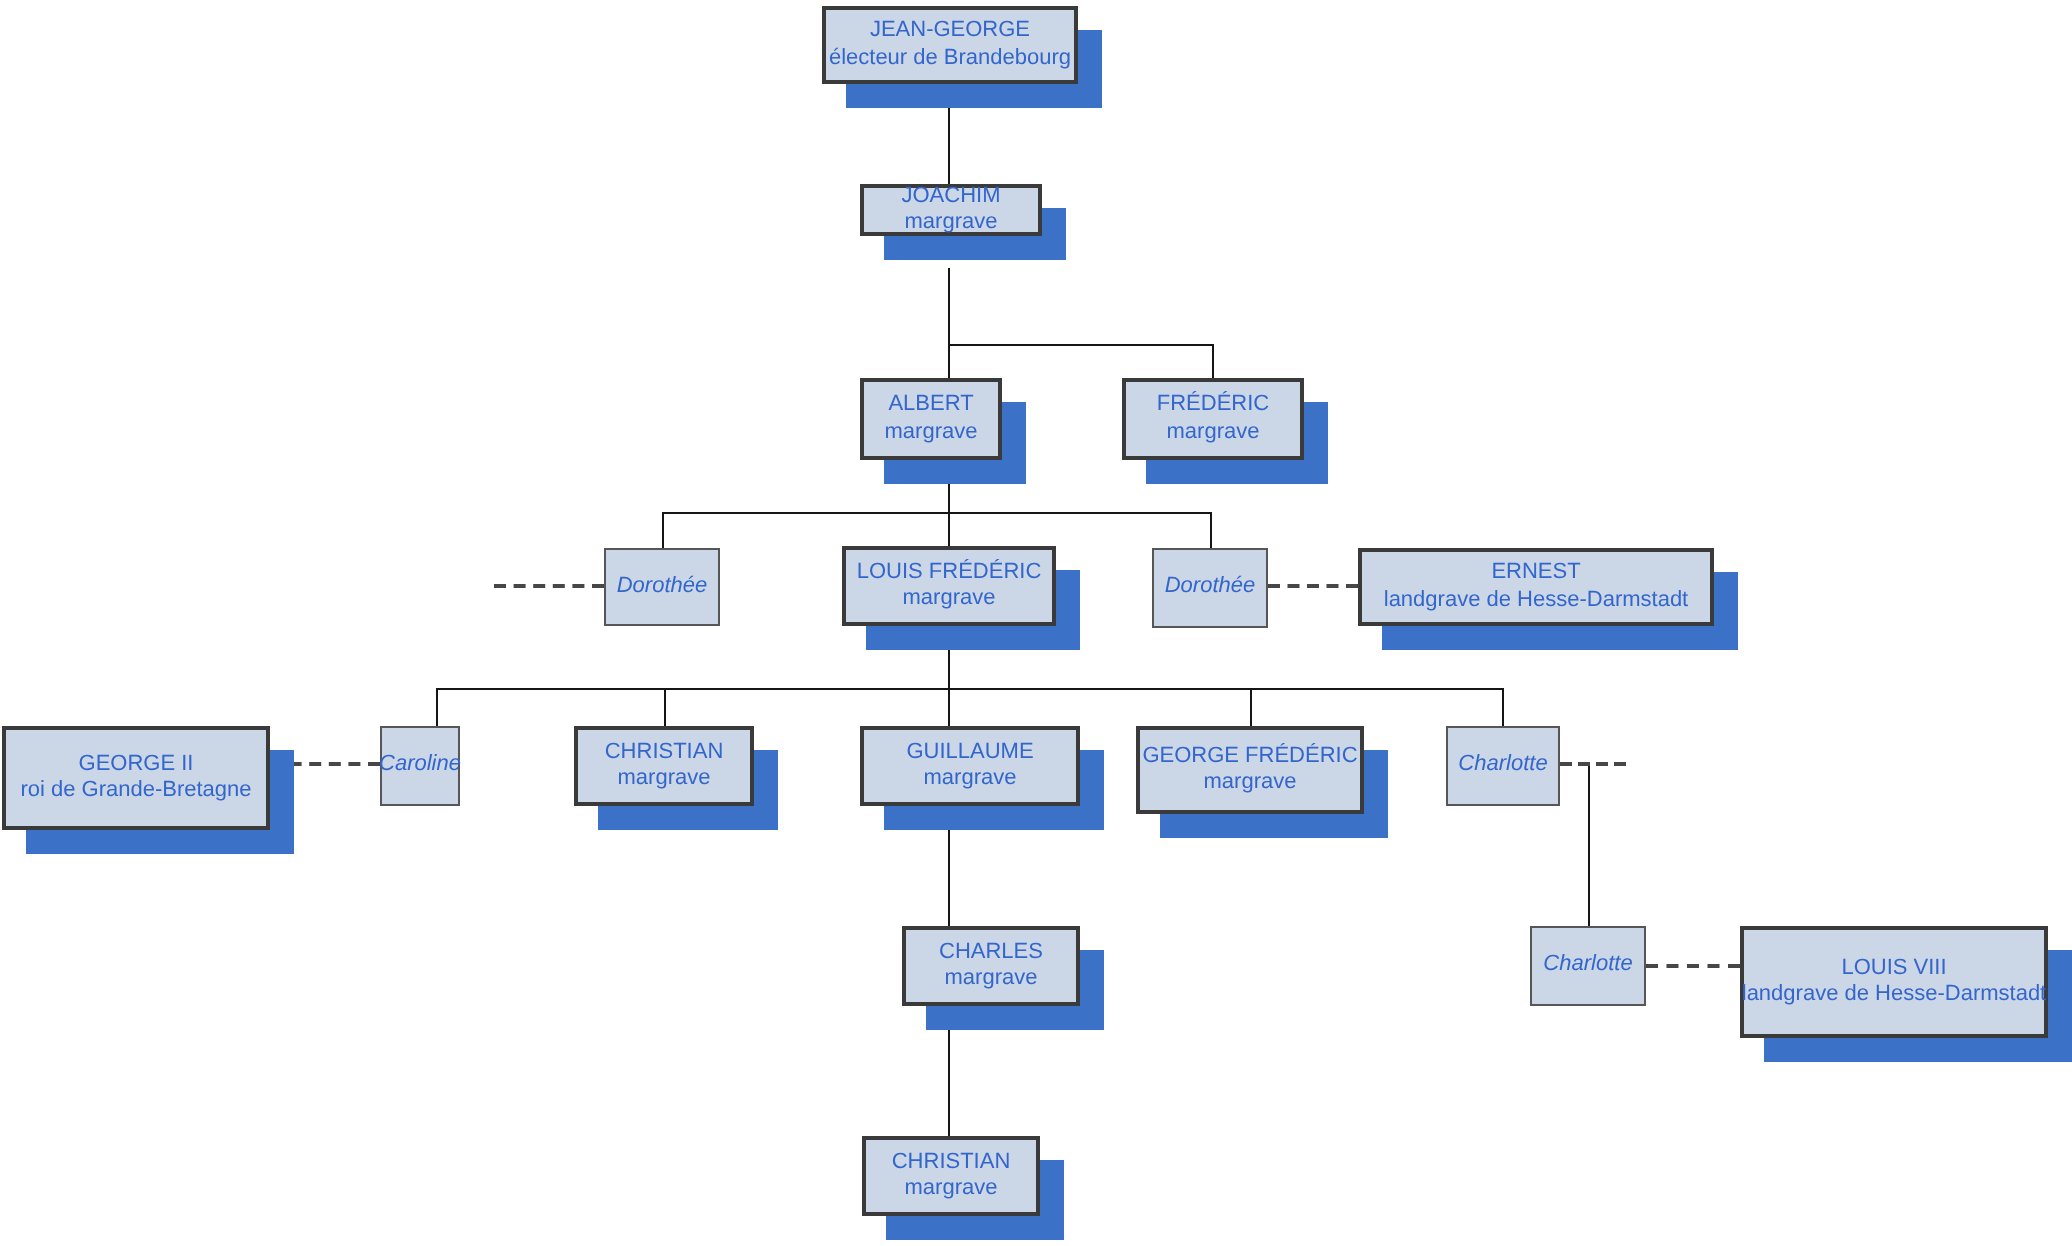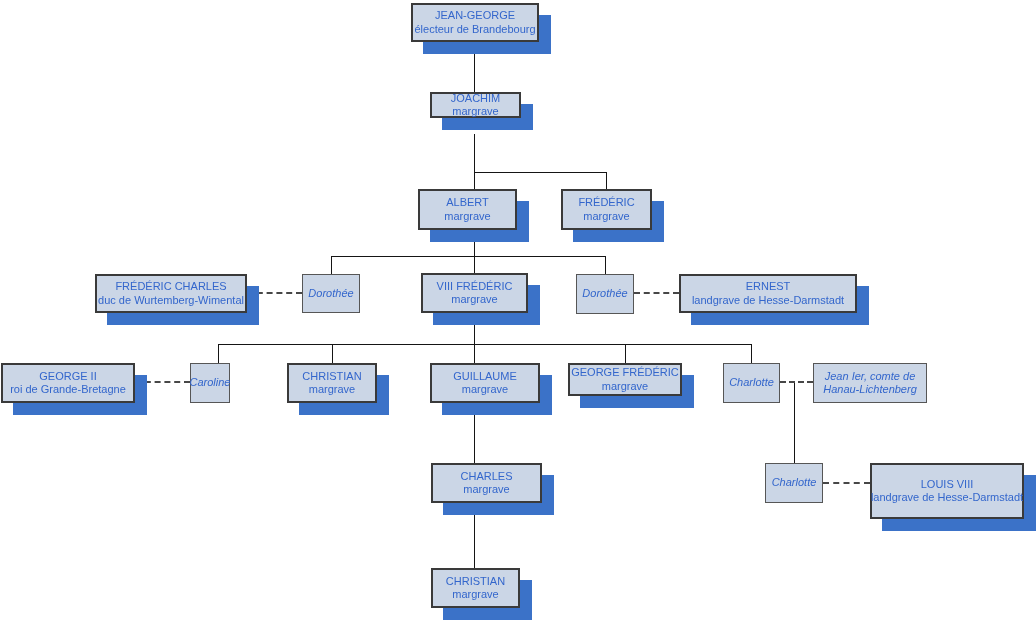--- a/index.html
+++ b/index.html
@@ -56,87 +56,79 @@
   <div class="node shadowed" style="left:411px;top:3px;width:128px;height:39px">
     <div class="l1">JEAN-GEORGE</div>
     <div class="l2">électeur de Brandebourg</div>
   </div>
 
   <div class="node shadowed" style="left:430px;top:92px;width:91px;height:26px">
     <div class="l1">JOACHIM</div>
     <div class="l2">margrave</div>
   </div>
 
-  <div class="node shadowed" style="left:418px;top:189px;width:99px;height:41px">
+  <div class="node shadowed" style="left:430px;top:189px;width:71px;height:41px">
     <div class="l1">ALBERT</div>
     <div class="l2">margrave</div>
   </div>
 
   <div class="node shadowed" style="left:561px;top:189px;width:91px;height:41px">
     <div class="l1">FRÉDÉRIC</div>
     <div class="l2">margrave</div>
   </div>
 
-  <div class="node shadowed" style="left:95px;top:274px;width:152px;height:39px">
-    <div class="l1">FRÉDÉRIC CHARLES</div>
-    <div class="l2">duc de Wurtemberg-Wimental</div>
-  </div>
 
   <div class="node plain" style="left:302px;top:274px;width:58px;height:39px">
     <div class="l1">Dorothée</div>
   </div>
 
   <div class="node shadowed" style="left:421px;top:273px;width:107px;height:40px">
-    <div class="l1">VIII FRÉDÉRIC</div>
+    <div class="l1">LOUIS FRÉDÉRIC</div>
     <div class="l2">margrave</div>
   </div>
 
   <div class="node plain" style="left:576px;top:274px;width:58px;height:40px">
     <div class="l1">Dorothée</div>
   </div>
 
   <div class="node shadowed" style="left:679px;top:274px;width:178px;height:39px">
     <div class="l1">ERNEST</div>
     <div class="l2">landgrave de Hesse-Darmstadt</div>
   </div>
 
-  <div class="node shadowed" style="left:1px;top:363px;width:134px;height:40px">
+  <div class="node shadowed" style="left:1px;top:363px;width:134px;height:52px">
     <div class="l1">GEORGE II</div>
     <div class="l2">roi de Grande-Bretagne</div>
   </div>
 
   <div class="node plain" style="left:190px;top:363px;width:40px;height:40px">
     <div class="l1">Caroline</div>
   </div>
 
   <div class="node shadowed" style="left:287px;top:363px;width:90px;height:40px">
     <div class="l1">CHRISTIAN</div>
     <div class="l2">margrave</div>
   </div>
 
   <div class="node shadowed" style="left:430px;top:363px;width:110px;height:40px">
     <div class="l1">GUILLAUME</div>
     <div class="l2">margrave</div>
   </div>
 
-  <div class="node shadowed" style="left:568px;top:363px;width:114px;height:33px">
+  <div class="node shadowed" style="left:568px;top:363px;width:114px;height:44px">
     <div class="l1">GEORGE FRÉDÉRIC</div>
     <div class="l2">margrave</div>
   </div>
 
   <div class="node plain" style="left:723px;top:363px;width:57px;height:40px">
     <div class="l1">Charlotte</div>
   </div>
 
-  <div class="node plain" style="left:813px;top:363px;width:114px;height:40px">
-    <div class="l1">Jean Ier, comte de</div>
-    <div class="l2">Hanau-Lichtenberg</div>
-  </div>
 
-  <div class="node shadowed" style="left:431px;top:463px;width:111px;height:40px">
+  <div class="node shadowed" style="left:451px;top:463px;width:89px;height:40px">
     <div class="l1">CHARLES</div>
     <div class="l2">margrave</div>
   </div>
 
   <div class="node plain" style="left:765px;top:463px;width:58px;height:40px">
     <div class="l1">Charlotte</div>
   </div>
 
   <div class="node shadowed" style="left:870px;top:463px;width:154px;height:56px">
     <div class="l1">LOUIS VIII</div>

